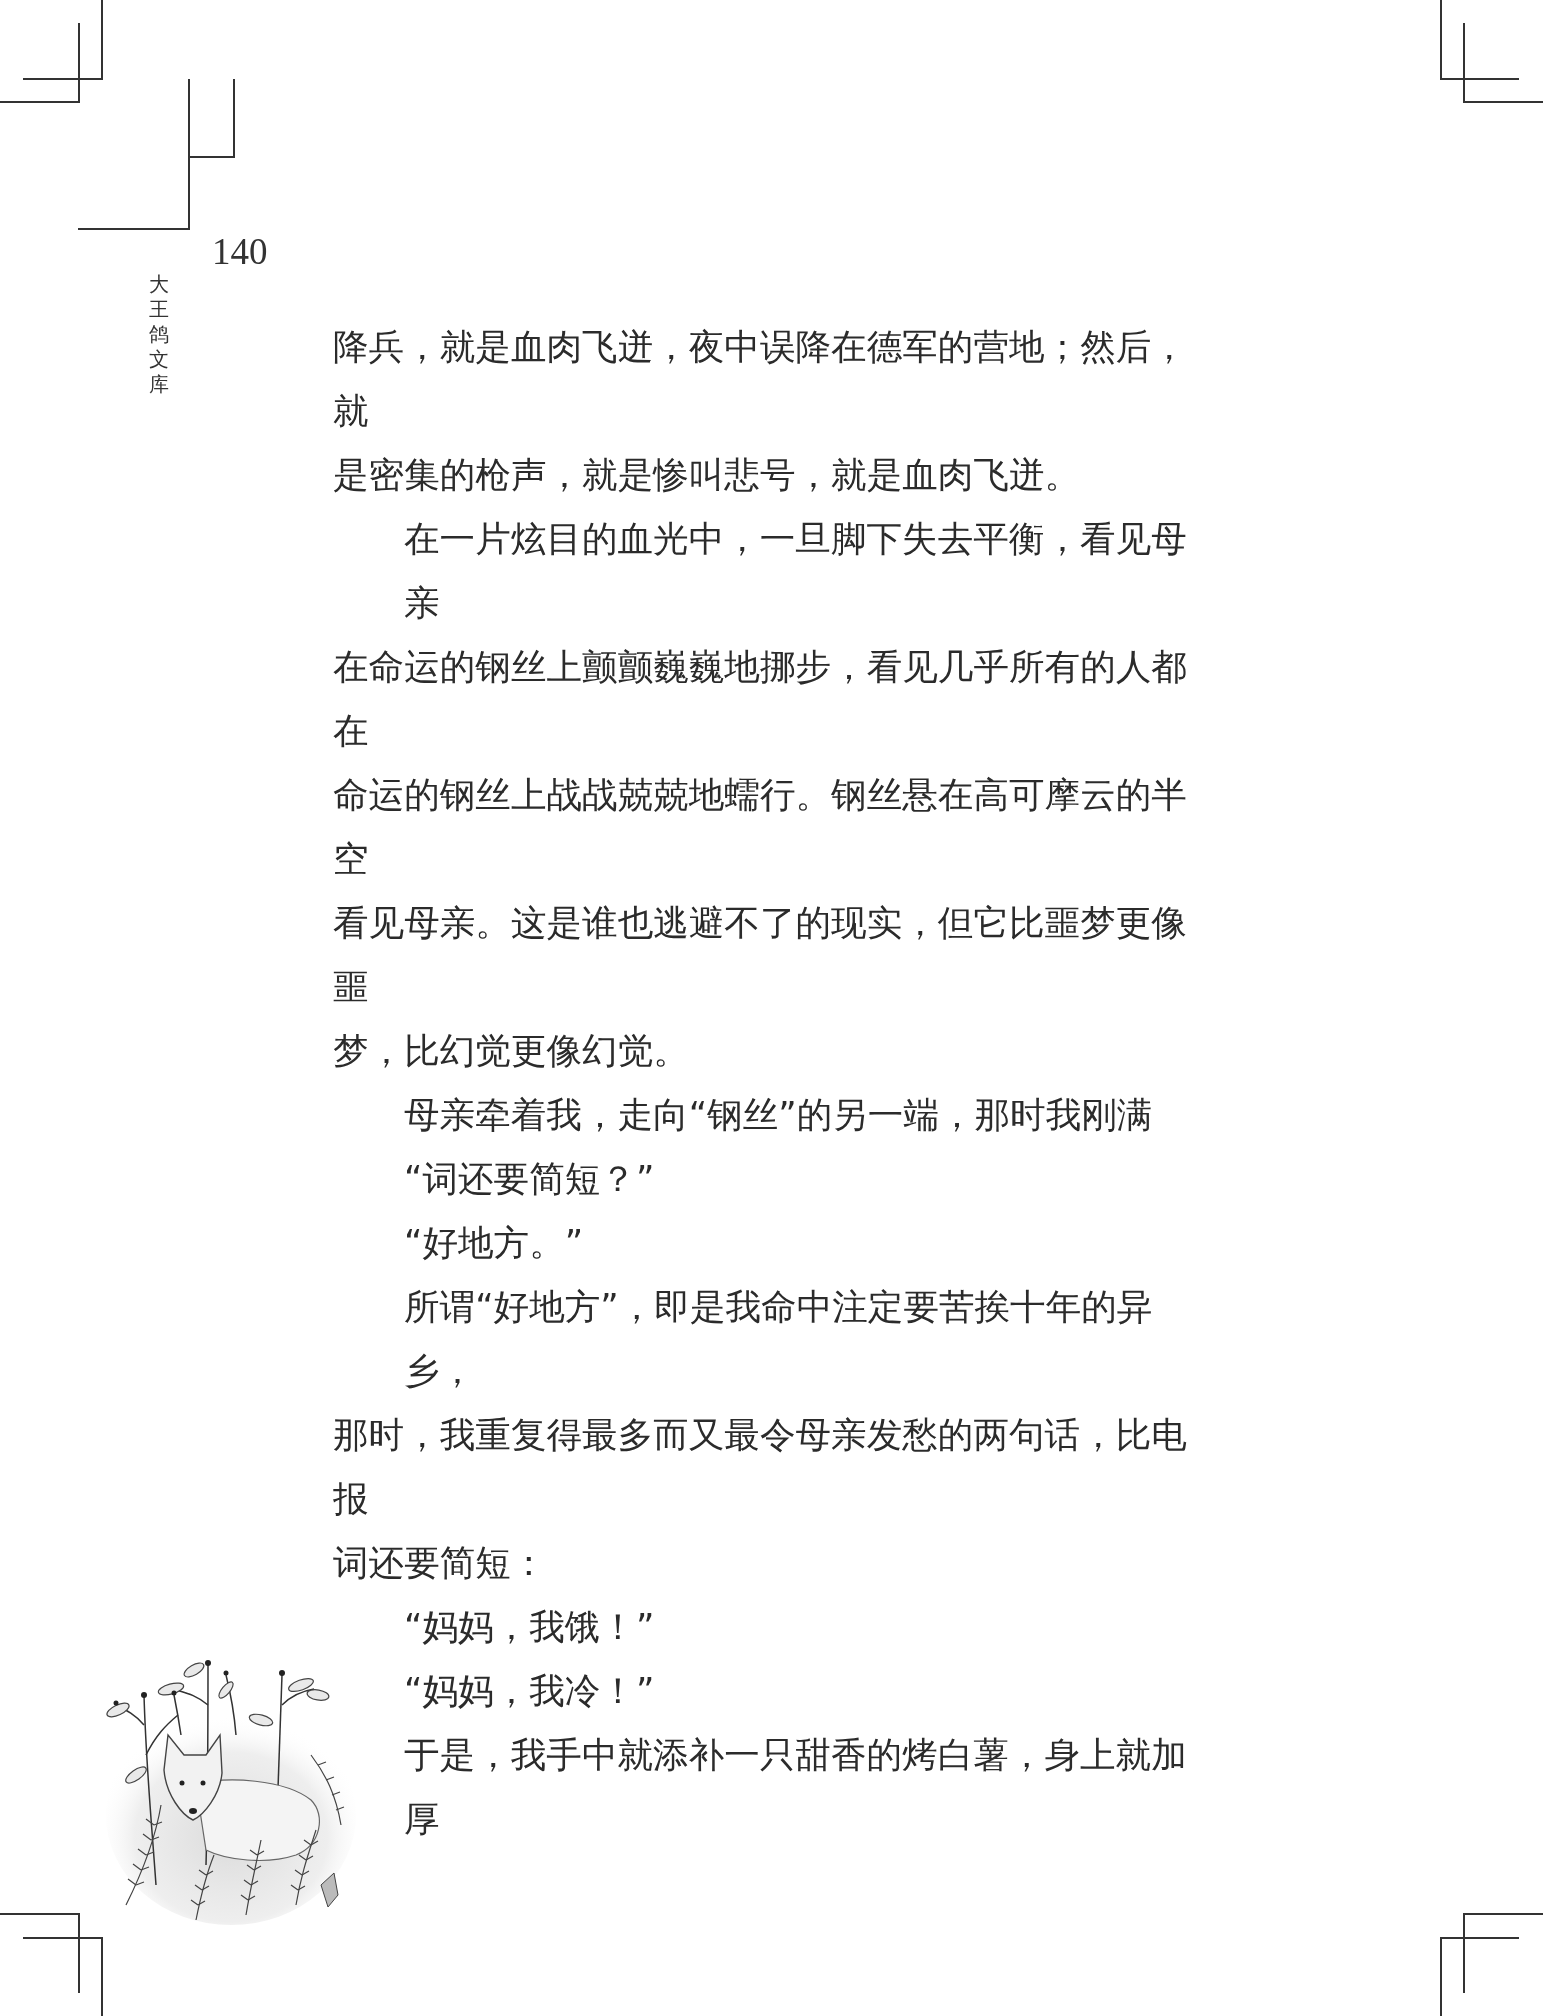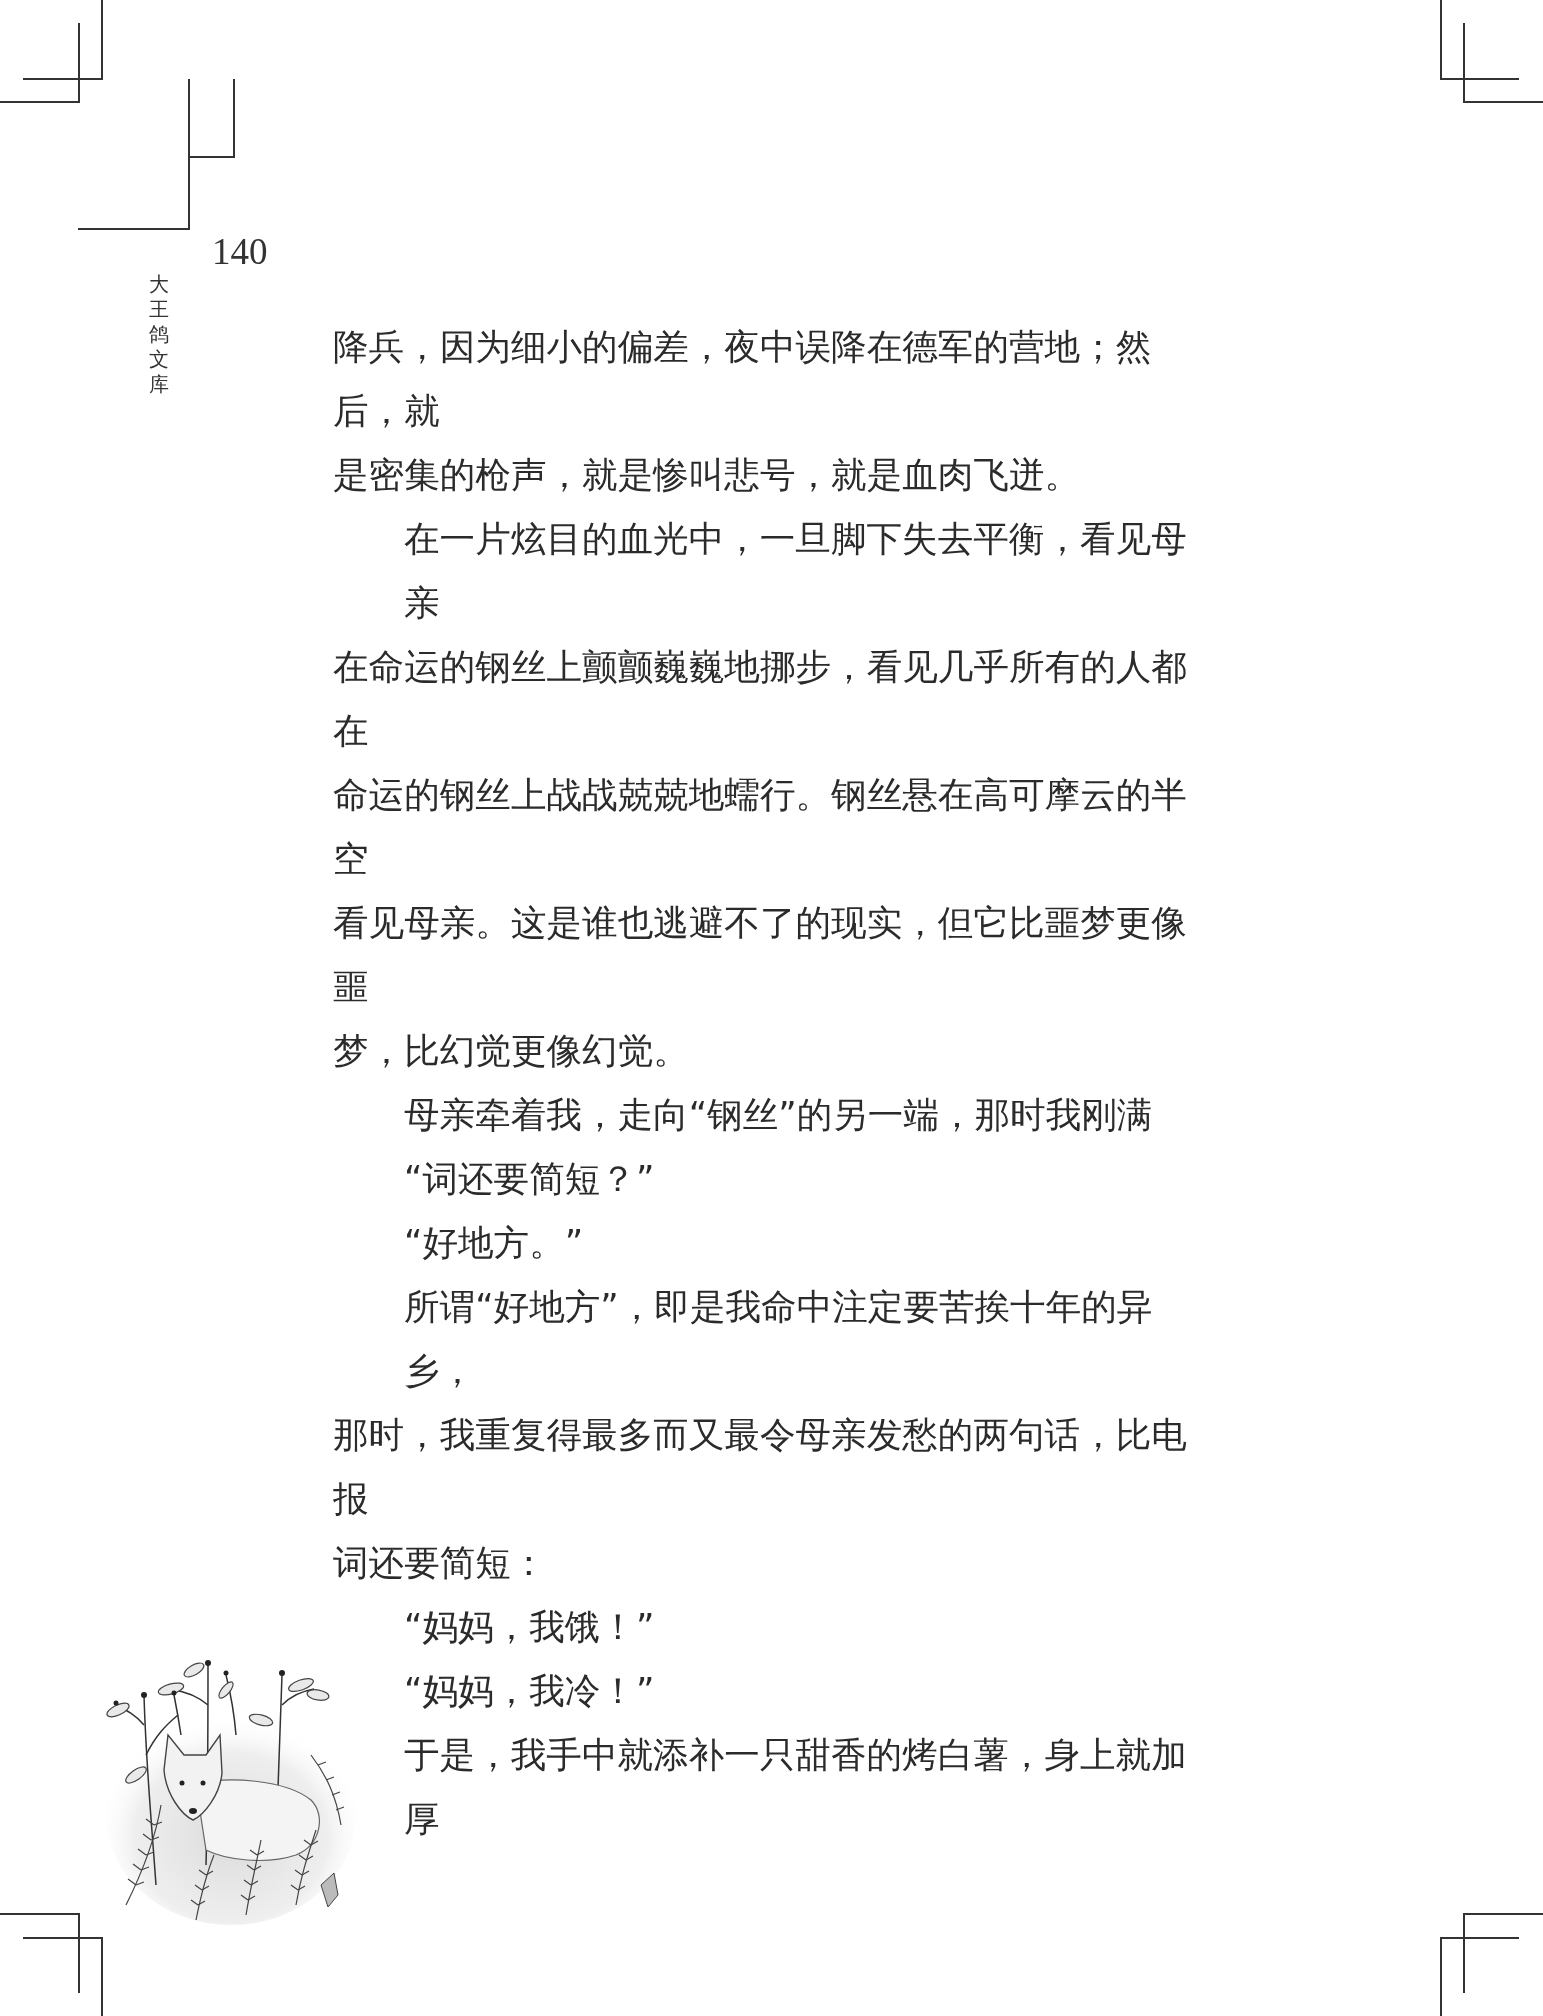--- a/index.html
+++ b/index.html
@@ -51,21 +51,21 @@
 
 <div class="series">
   <span>大</span>
   <span>王</span>
   <span>鸽</span>
   <span>文</span>
   <span>库</span>
 </div>
 
 <div class="body-text">
-  <p>降兵，因为细小的偏差，夜中误降在德军的营地；然后，就</p>
+  <p>降兵，就是血肉飞迸，夜中误降在德军的营地；然后，就</p>
   <p>是密集的枪声，就是惨叫悲号，就是血肉飞迸。</p>
   <p class="indent">在一片炫目的血光中，一旦脚下失去平衡，看见母亲</p>
   <p>在命运的钢丝上颤颤巍巍地挪步，看见几乎所有的人都在</p>
   <p>命运的钢丝上战战兢兢地蠕行。钢丝悬在高可摩云的半空</p>
   <p>看见母亲。这是谁也逃避不了的现实，但它比噩梦更像噩</p>
   <p>梦，比幻觉更像幻觉。</p>
   <p class="indent">母亲牵着我，走向“钢丝”的另一端，那时我刚满</p>
   <p class="indent">“词还要简短？”</p>
   <p class="indent">“好地方。”</p>
   <p class="indent">所谓“好地方”，即是我命中注定要苦挨十年的异乡，</p>

